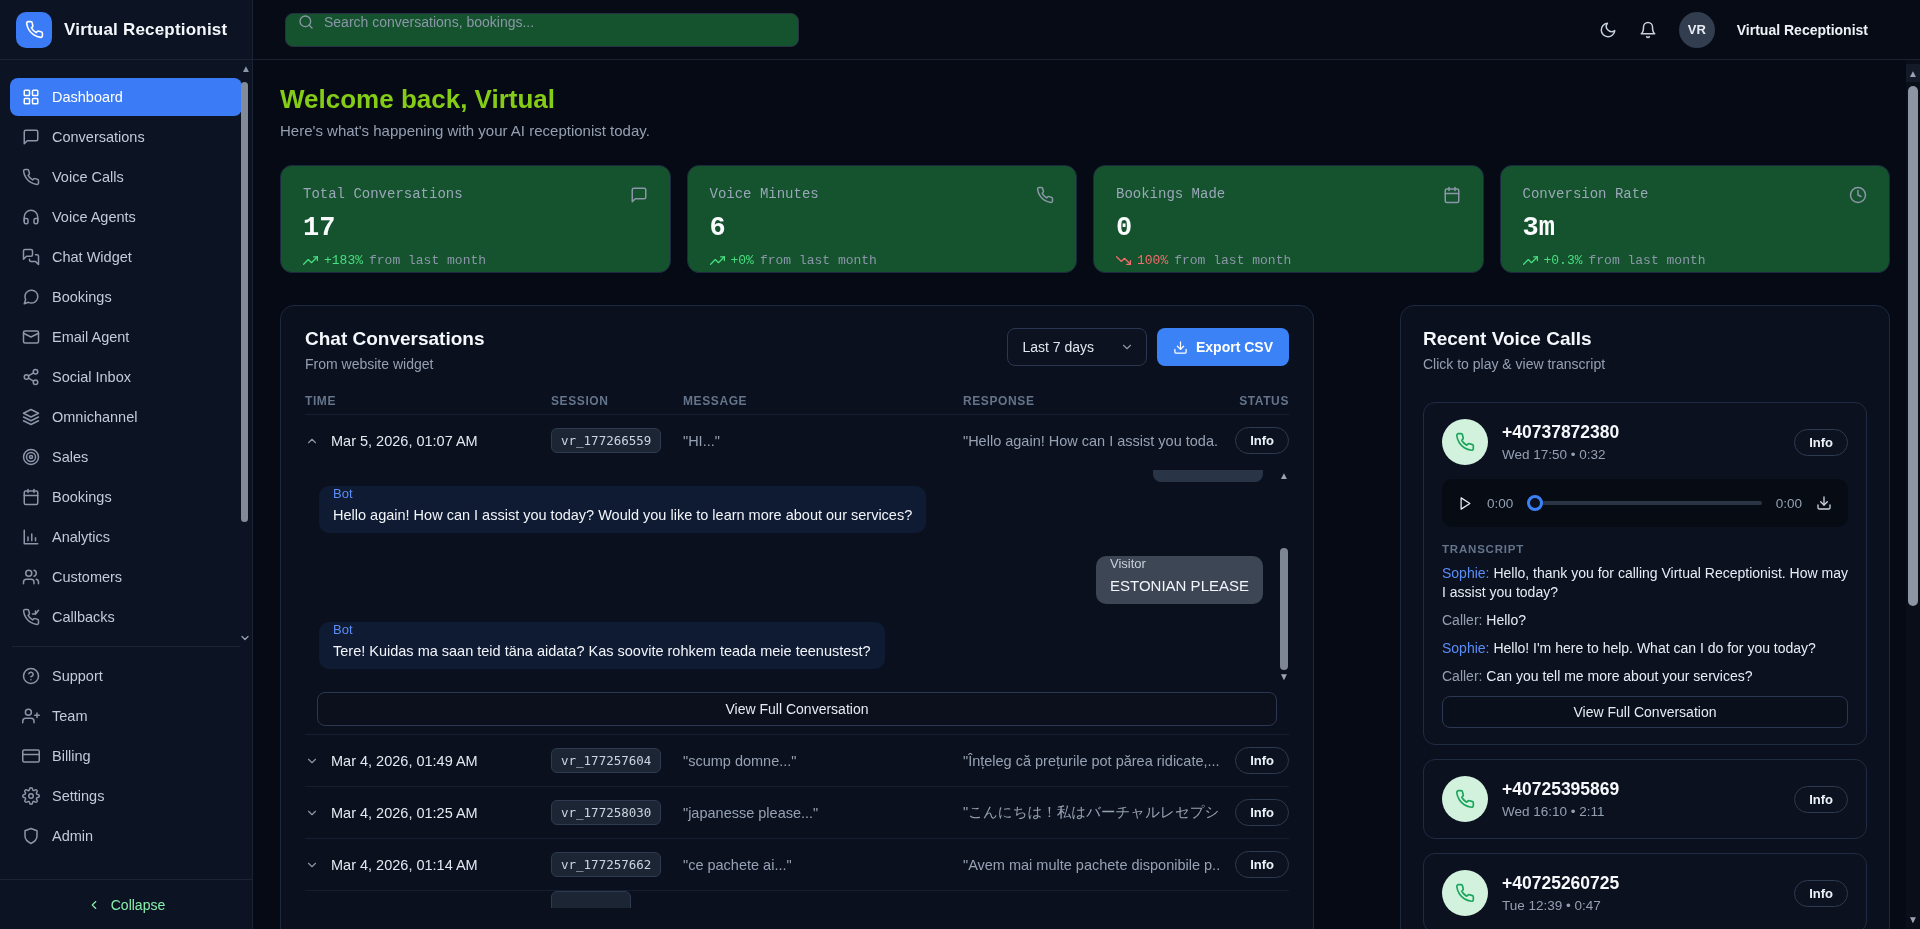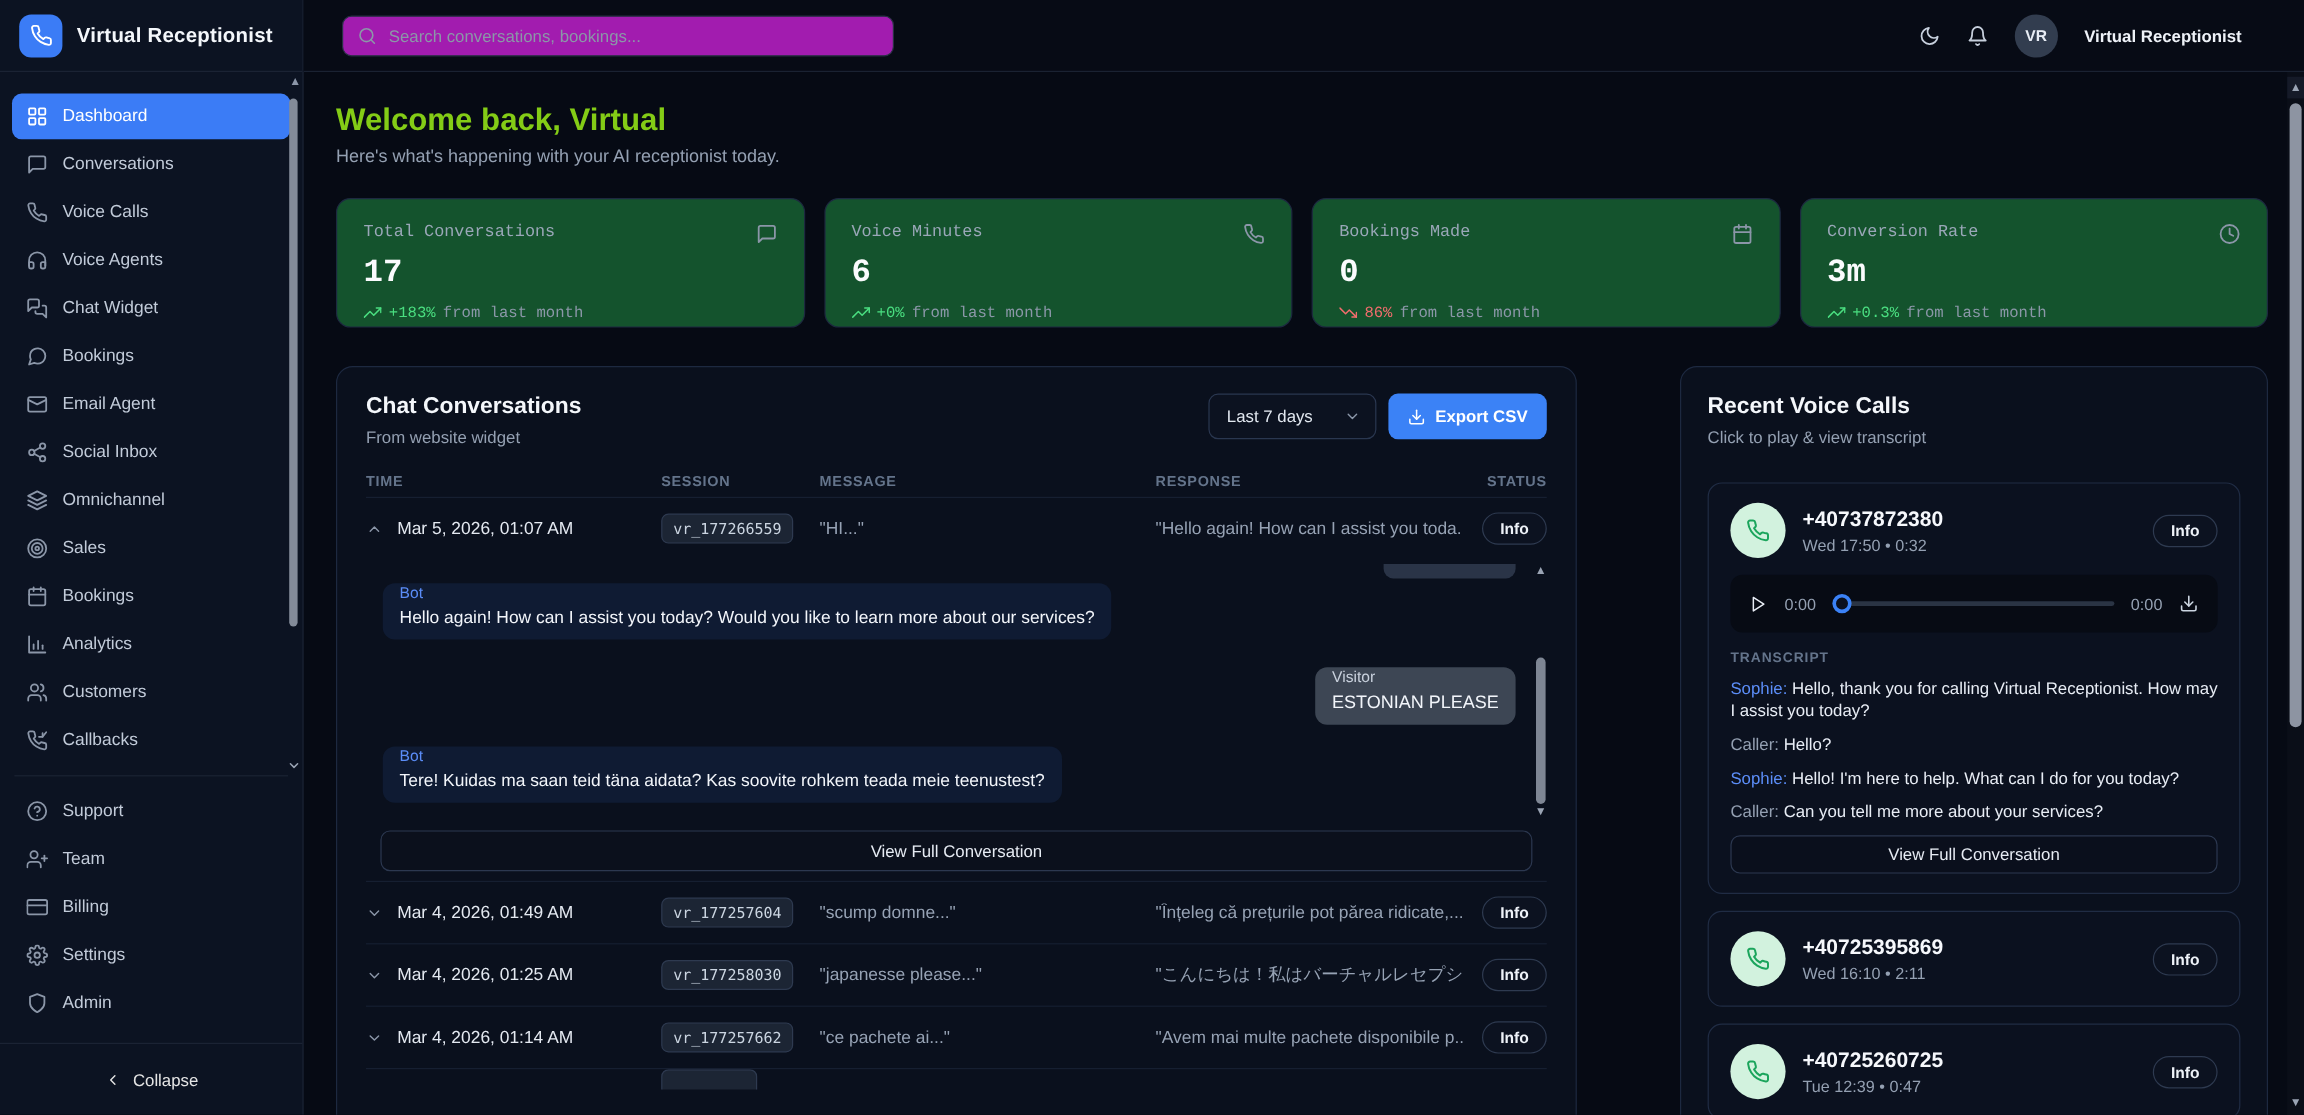--- a/index.html
+++ b/index.html
@@ -13,30 +13,30 @@
   .sidebar { position:relative; width:253px; min-width:253px; background:#0c1322; border-right:1px solid #1b2334; display:flex; flex-direction:column; }
   .sidebar-header { height:60px; display:flex; align-items:center; gap:12px; padding:0 16px; border-bottom:1px solid #1b2334; }
   .logo-box { width:36px; height:36px; border-radius:10px; background:#3b7cf6; display:flex; align-items:center; justify-content:center; color:#fff; }
   .brand-title { font-size:17px; font-weight:bold; color:#f4f7fb; letter-spacing:.2px; }
   .sidebar-nav { flex:1; padding:18px 10px 0 10px; }
   .nav-item { height:38px; margin-bottom:2px; display:flex; align-items:center; gap:12px; padding:0 12px; border-radius:8px; color:#c2cbd9; font-size:14.5px; cursor:pointer; }
   .nav-item .nicon { color:#8b96a8; }
   .nav-item.active { background:#3b7cf6; color:#ffffff; }
   .nav-item.active .nicon { color:#ffffff; }
   .nav-divider { height:1px; background:#1b2334; margin:10px 2px; }
-  .sidebar-footer { border-top:1px solid #1b2334; height:60px; display:flex; align-items:center; justify-content:center; gap:10px; color:#e5e5e5; font-size:14px; cursor:pointer; }
+  .sidebar-footer { border-top:1px solid #1b2334; height:50px; display:flex; align-items:center; justify-content:center; gap:10px; color:#86efac; font-size:14px; cursor:pointer; }
   .sb-scroll { position:absolute; top:64px; right:3px; width:8px; bottom:52px; }
   .sb-scroll .arr { color:#8b96a8; font-size:10px; line-height:10px; text-align:center; }
   .sb-thumb { position:absolute; top:18px; left:0; width:7px; height:440px; border-radius:4px; background:#838b99; }
   .sb-down { position:absolute; top:568px; left:-2px; color:#9aa4b4; }
 
   
   .main { flex:1; display:flex; flex-direction:column; position:relative; }
   .topbar { height:60px; min-height:60px; border-bottom:1px solid #1a2232; background:#070b15; display:flex; align-items:center; justify-content:space-between; padding:0 28px 0 32px; }
-  .search-box { width:460px; height:34px; background:#a21caf; border:1px solid #273143; border-radius:8px; display:flex; align-items:center; gap:10px; padding:0 12px; color:#8b97a8; }
+  .search-box { width:514px; height:34px; background:#14532d; border:1px solid #273143; border-radius:8px; display:flex; align-items:flex-start; gap:10px; padding:0 12px; color:#8b97a8; }
   .search-box input { flex:1; background:transparent; border:none; outline:none; color:#d6dde8; font-size:14px; font-family:"Liberation Sans", sans-serif; }
   .search-box input::placeholder { color:#8b97a8; }
   .topbar-right { display:flex; align-items:center; gap:22px; margin-right:24px; }
   .icon-btn { color:#c6cfdc; cursor:pointer; }
   .avatar { width:36px; height:36px; border-radius:50%; background:#323d4f; color:#e8edf5; font-size:13px; font-weight:bold; display:flex; align-items:center; justify-content:center; }
   .user-name { font-size:14px; font-weight:bold; color:#eef2f8; }
 
   .content { flex:1; padding:24px 30px 0 27px; }
   .welcome-title { font-size:26px; font-weight:bold; color:#84cc16; }
   .welcome-sub { margin-top:7px; font-size:15px; color:#94a0b2; }
@@ -444,21 +444,21 @@
               </span>
           </div>
           <div class="stat-value">0</div>
           <div class="stat-delta">
             <span class="delta-down">
                 <svg width="15" height="15" viewBox="0 0 24 24" fill="none" stroke="currentColor" stroke-width="2" stroke-linecap="round" stroke-linejoin="round">
                   <polyline points="23 18 13.5 8.5 8.5 13.5 1 6"></polyline>
                   <polyline points="17 18 23 18 23 12"></polyline>
                 </svg>
               </span>
-            <span class="delta-down">86%</span>
+            <span class="delta-down">100%</span>
             <span>from last month</span>
           </div>
         </div>
 
         <div class="stat-card">
           <div class="stat-top">
             <span class="stat-label">Conversion Rate</span>
             <span class="stat-icon">
                 <svg width="18" height="18" viewBox="0 0 24 24" fill="none" stroke="currentColor" stroke-width="2" stroke-linecap="round" stroke-linejoin="round">
                   <circle cx="12" cy="12" r="10"></circle>

